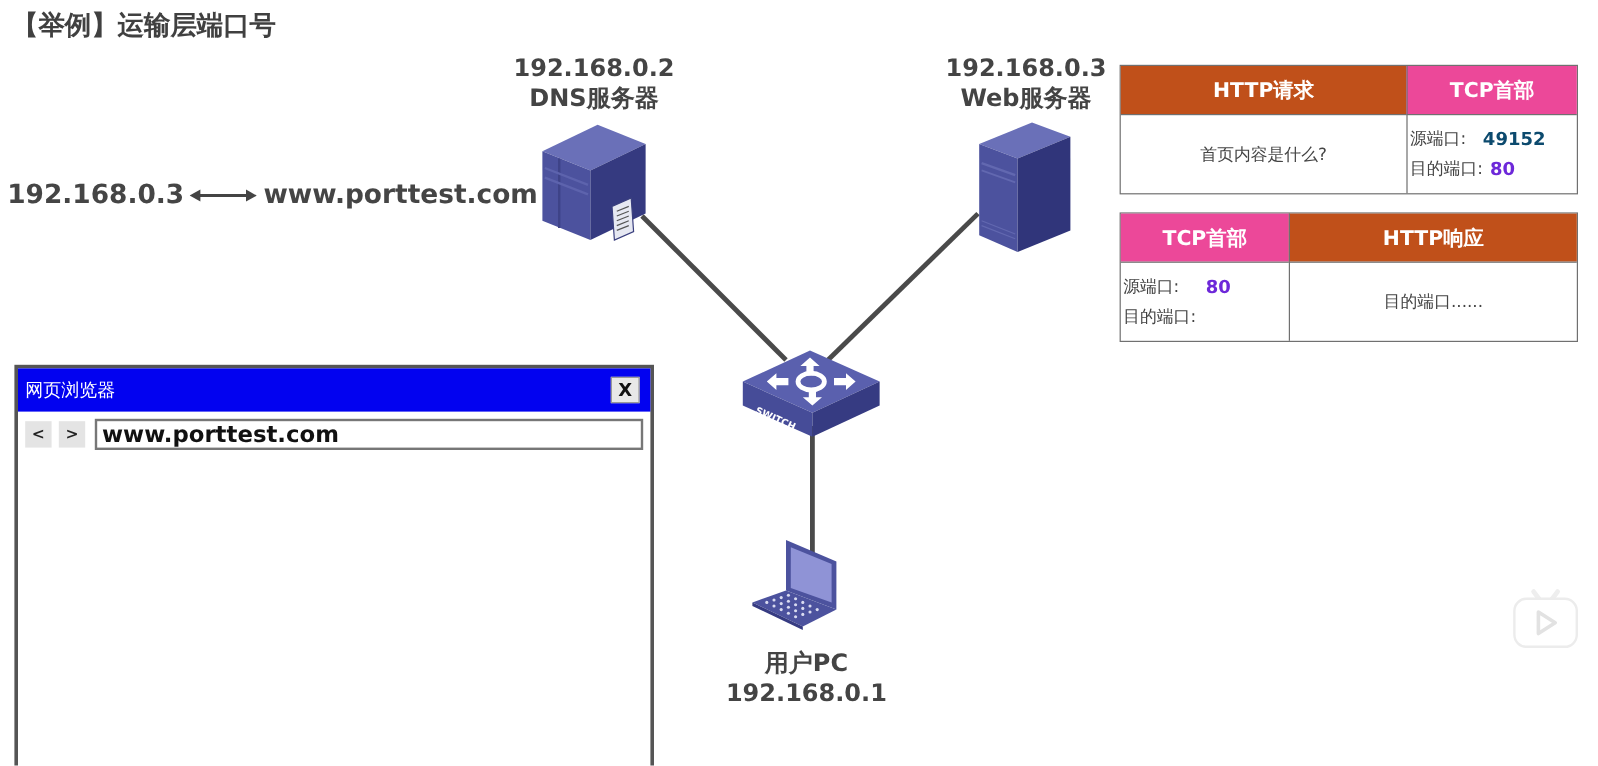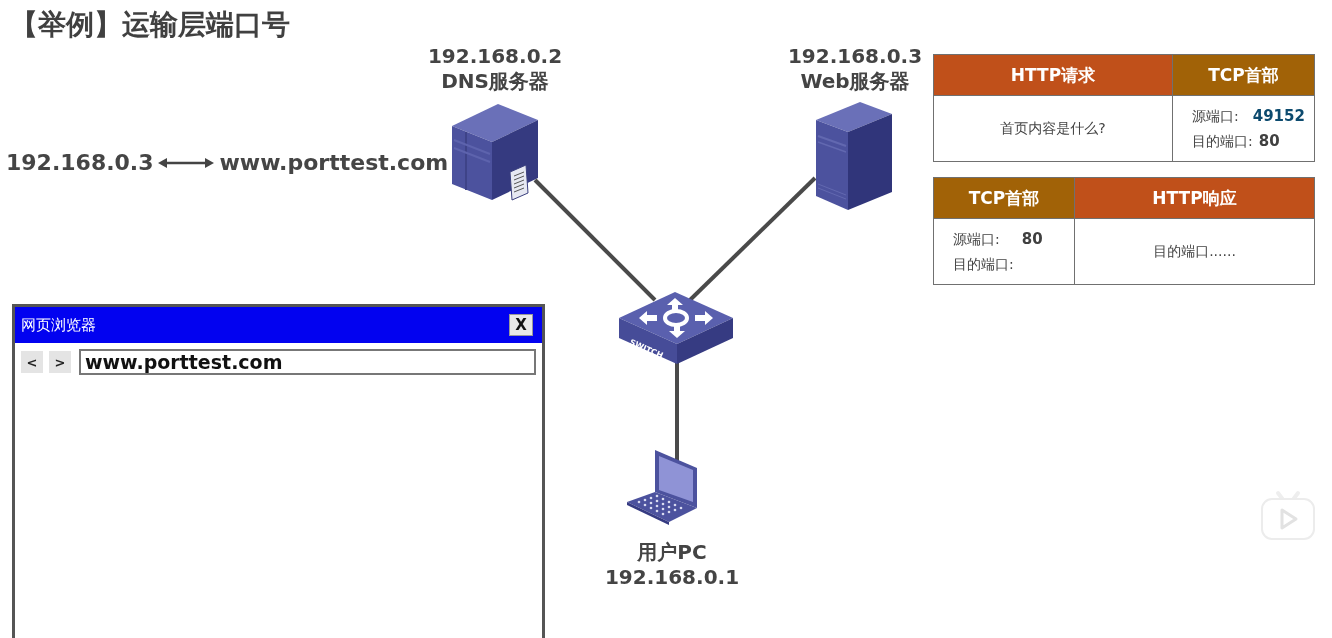--- a/index.html
+++ b/index.html
@@ -3,34 +3,34 @@
 <meta charset="utf-8">
 <style>
   html, body { margin:0; padding:0; }
   body {
     width:1332px; height:638px; position:relative; overflow:hidden;
     background:#ffffff;
     font-family:"DejaVu Sans","Liberation Sans",sans-serif;
     color:#3c3c3c;
   }
   .abs { position:absolute; }
-  .title { left:10px; top:6px; font-size:28px; font-weight:bold; color:#404040; letter-spacing:0px; }
+  .title { left:10px; top:6px; font-size:22px; font-weight:bold; color:#404040; letter-spacing:0px; }
   .mapping { left:6px; top:150px; font-size:22px; font-weight:bold; color:#454545; display:flex; align-items:center; white-space:nowrap; }
   .mapping .arrow { width:56px; height:20px; margin:0 6px 0 4px; }
   .node-label { font-size:20px; font-weight:bold; color:#444; text-align:center; line-height:25px; }
   #links { position:absolute; left:0; top:0; }
   .pkt { position:absolute; border:1.5px solid #707070; background:#fff; display:grid; }
   .hdr { color:#fff; font-weight:bold; font-size:17px; display:flex; align-items:center; justify-content:center; }
   .hdr.http { background:#c0501a; }
-  .hdr.tcp { background:#a16207; }
+  .hdr.tcp { background:#ec4899; }
   .cell { font-size:14px; color:#444; display:flex; align-items:center; justify-content:center; border-top:1.5px solid #707070; }
-  .ports { flex-direction:column; align-items:flex-start; justify-content:center; padding-left:19px; line-height:25px; }
+  .ports { flex-direction:column; align-items:flex-start; justify-content:center; padding-left:2px; line-height:25px; }
   .port-row { display:flex; white-space:nowrap; }
   .port-val { font-weight:bold; font-size:15px; margin-left:14px; color:#0c4a6e; }
-  .port-val.pink { color:#404040; }
+  .port-val.pink { color:#6d28d9; }
   .vsep { border-left:1.5px solid #707070; }
   .browser { left:12px; top:304px; width:533px; height:366px; border:3px solid #555; background:#fff; box-sizing:border-box; }
   .browser .bar { height:36px; background:#0202f0; display:flex; align-items:center; justify-content:space-between; padding:0 9px 0 6px; }
   .browser .bar-title { color:#fff; font-size:15px; }
   .browser .close { width:22px; height:20px; background:#e8e8e8; border:1px solid #999; font-weight:bold; font-size:15px; color:#111; display:flex; align-items:center; justify-content:center; cursor:pointer; }
   .browser .nav { display:flex; align-items:center; padding:6px 6px 0 6px; }
   .navbtn { width:22px; height:22px; background:#e4e4e4; display:flex; align-items:center; justify-content:center; font-size:13px; font-weight:bold; color:#222; margin-right:6px; cursor:pointer; }
   .url { flex:1; height:22px; border:2px solid #777; font-size:19px; font-weight:bold; color:#111; padding:0 4px; display:flex; align-items:center; margin-left:2px; }
   .bili { right:14px; top:487px; width:60px; height:56px; }
 </style>

